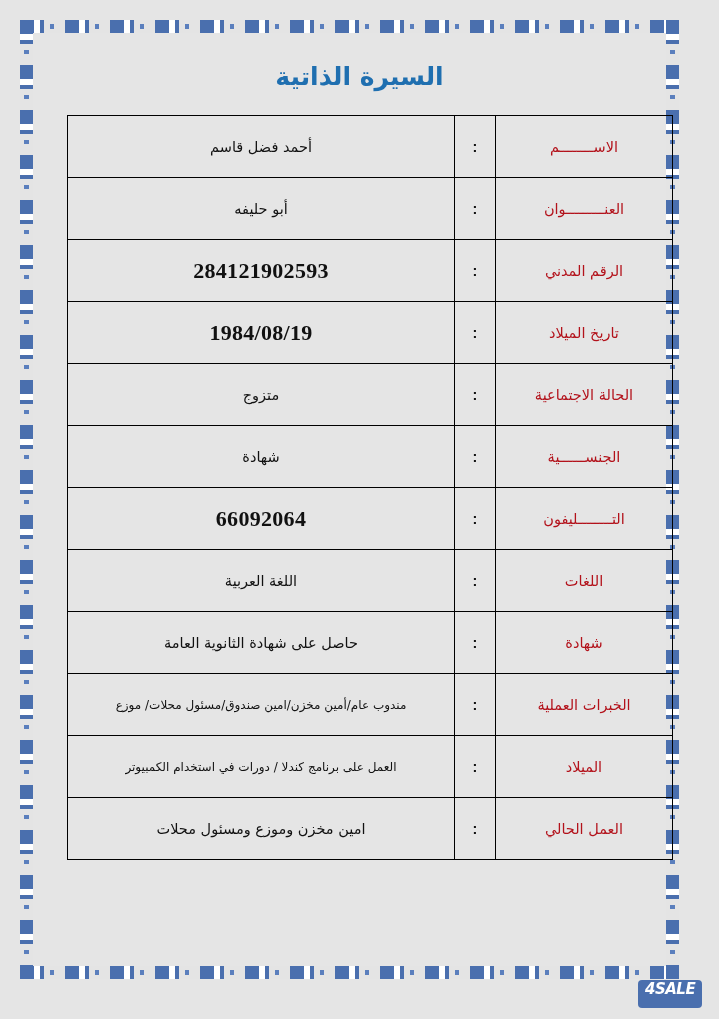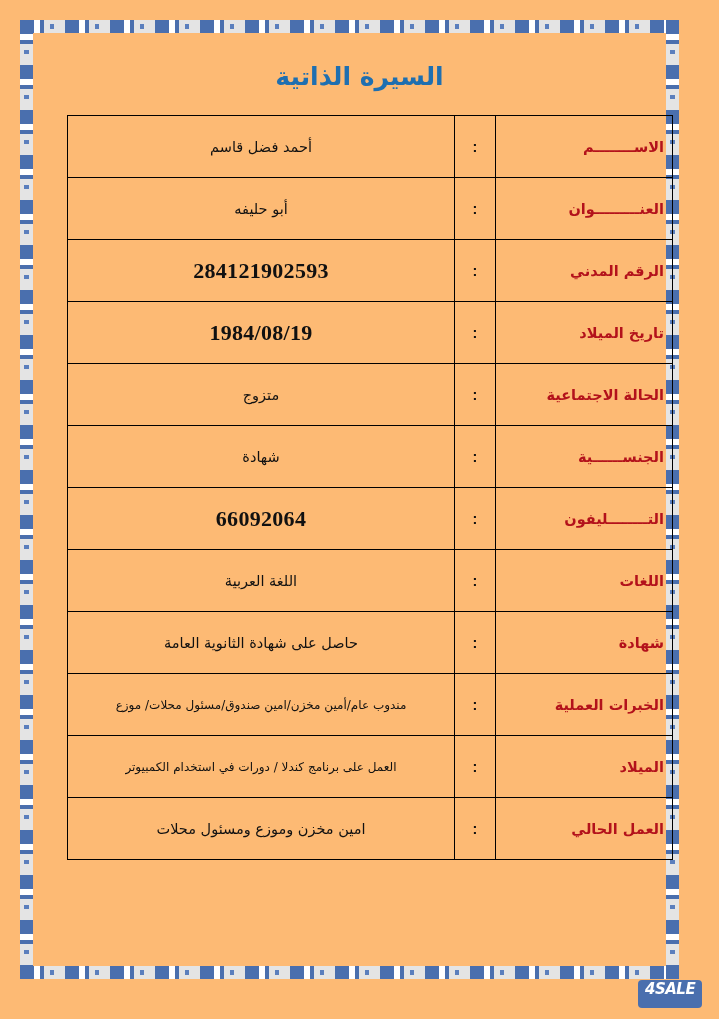--- a/index.html
+++ b/index.html
@@ -15,21 +15,21 @@
     overflow: hidden;
     position: relative;
   }
 
   
   .page {
     position: absolute;
     left: 0; top: 0;
     width: 719px;
     height: 1019px;
-    background: #fdba74;
+    background: #e5e5e5;
   }
 
   
   .deco-frame {
     position: absolute;
     left: 20px;
     top: 20px;
     width: 659px;
     height: 959px;
     box-sizing: border-box;
@@ -97,22 +97,23 @@
     border: 1.6px solid #000000;
   }
   .cv-table td {
     border: 1.2px solid #000000;
     padding: 0 8px;
     vertical-align: middle;
     font-size: 14.5px;
   }
   .cell-label {
     width: 160px;
+    text-align: center;
     color: #B3121B;
-    font-weight: bold;
+    font-weight: normal;
     font-size: 15.5px;
     font-family: "DejaVu Sans", "Liberation Sans", sans-serif;
     white-space: nowrap;
     direction: rtl;
   }
   .cell-sep {
     width: 24px;
     text-align: center;
     color: #111111;
     font-weight: bold;

